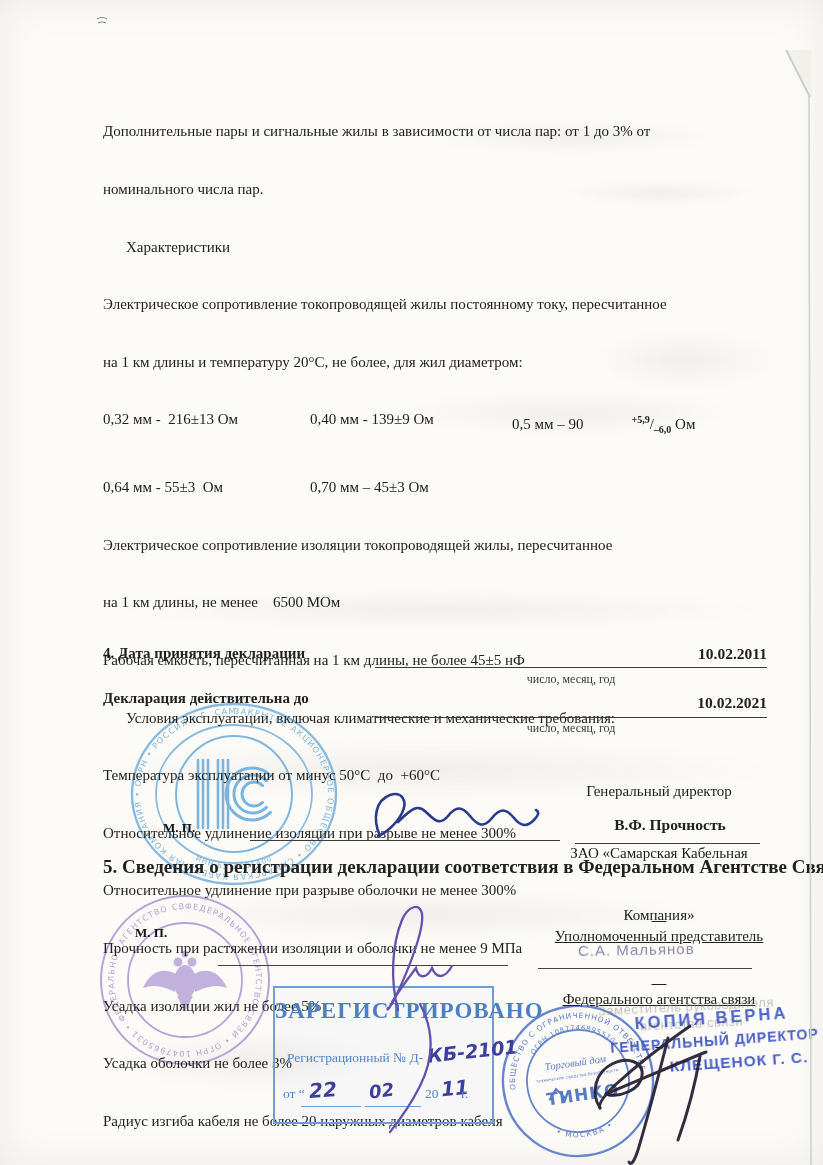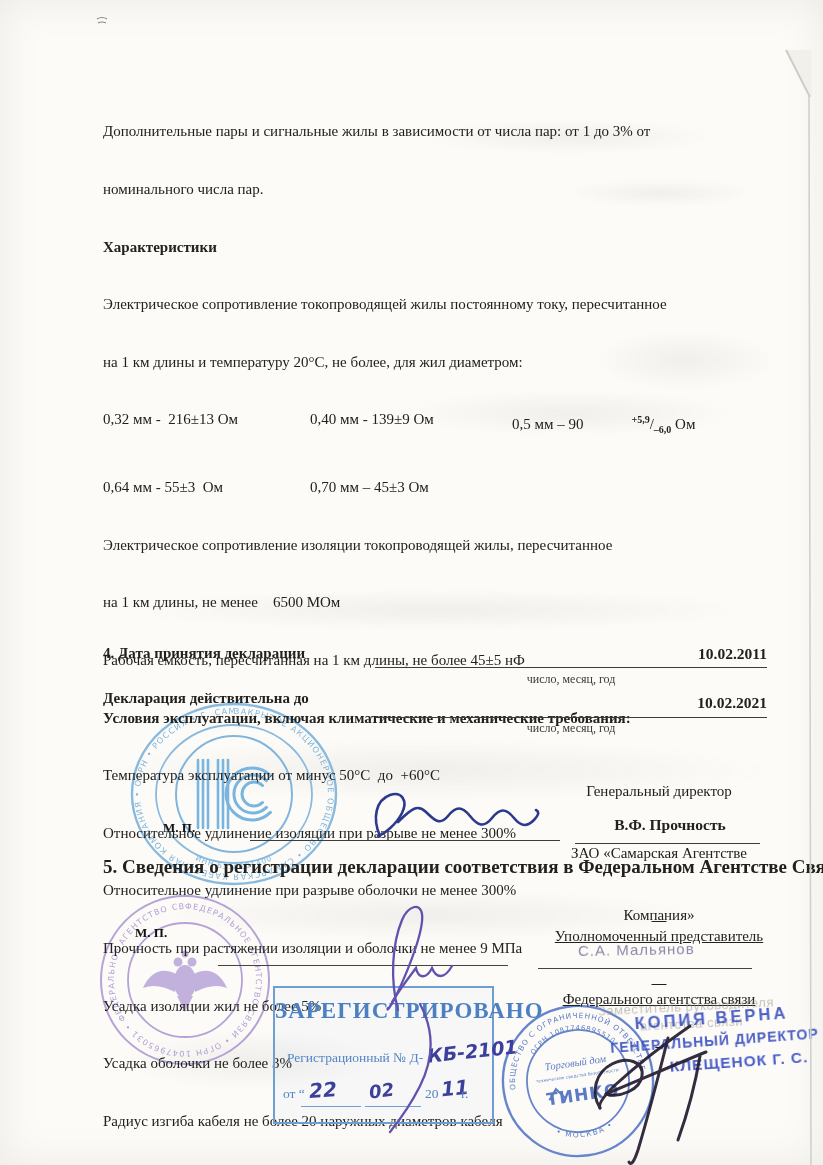--- a/index.html
+++ b/index.html
@@ -3,21 +3,21 @@
 <meta charset="utf-8">
 <style>
   html,body{margin:0;padding:0;background:#e8e6e1;}
   .page{position:relative;width:823px;height:1165px;margin:0 auto;background:#fcfbf8;
         overflow:hidden;font-family:"Liberation Serif",serif;color:#21211f;
         box-shadow:inset 0 0 40px rgba(120,115,105,.12);}
   
   .bodytext{position:absolute;left:103px;top:84px;width:674px;font-size:15px;
             line-height:19.2px;white-space:pre-wrap;}
   .ln{min-height:19.2px;}
-  .b{font-weight:bold;}
+  .b{font-weight:normal;margin-left:23px;}
   .row{display:flex;}
   .c1{width:207px;}.c2{width:202px;}
   sup{font-size:10px;vertical-align:6px;font-weight:bold;margin-left:48px;}
   sub{font-size:10px;vertical-align:-4px;font-weight:bold;}
   
   .abs{position:absolute;white-space:pre;}
   .lbl{font-weight:bold;font-size:15px;}
   .val{font-weight:bold;font-size:15.5px;text-align:right;width:392px;left:375px;}
   .capt{font-size:12px;text-align:center;width:392px;left:375px;color:#3a3a3a;}
   .rule{position:absolute;border-top:1.6px solid #3e3b3a;height:0;}
@@ -184,21 +184,21 @@
   <div class="abs val" style="top:645px;">10.02.2011</div>
   <div class="rule" style="left:375px;top:667px;width:392px;"></div>
   <div class="abs capt" style="top:672px;">число, месяц, год</div>
   <div class="abs lbl" style="left:103px;top:690px;">Декларация действительна до</div>
   <div class="abs val" style="top:694px;">10.02.2021</div>
   <div class="rule" style="left:375px;top:717px;width:392px;"></div>
   <div class="abs capt" style="top:721px;">число, месяц, год</div>
 
   <div class="abs dirblock">
     <div>Генеральный директор</div>
-    <div>ЗАО «Самарская Агентстве</div>
+    <div>ЗАО «Самарская Кабельная</div>
     <div>Компания»</div>
   </div>
   <div class="abs mp" style="left:163px;top:820px;">М. П.</div>
   <div class="abs signer">В.Ф. Прочность</div>
   <div class="rule" style="left:250px;top:840px;width:310px;"></div>
   <div class="rule" style="left:575px;top:843px;width:185px;"></div>
 
   <div class="abs h5">5. Сведения о регистрации декларации соответствия в Федеральном Агентстве Связи</div>
   <div class="abs repblock">
     <div>Уполномоченный представитель</div>

